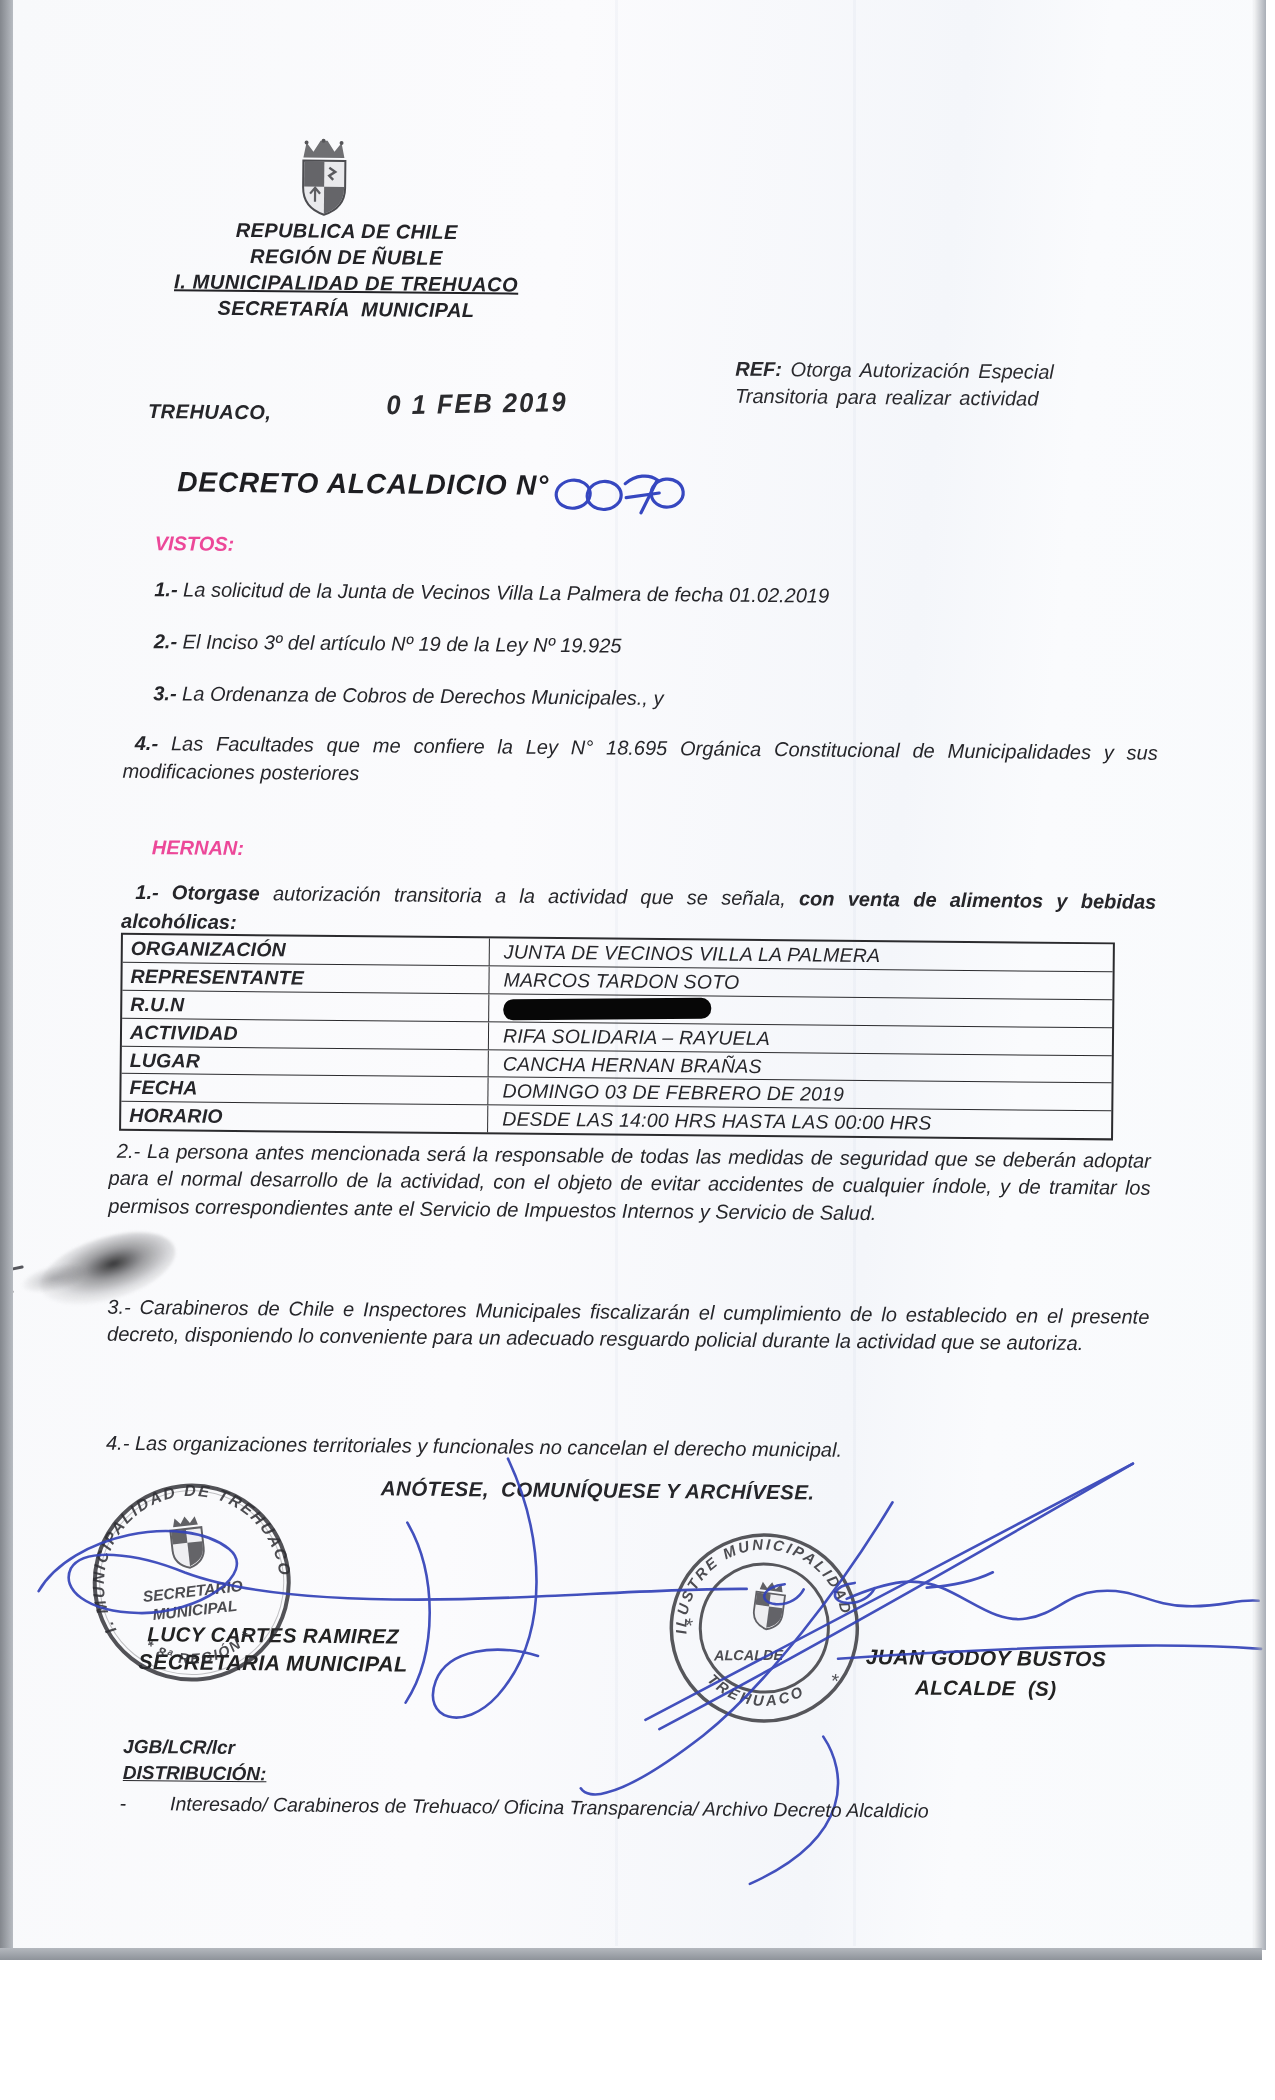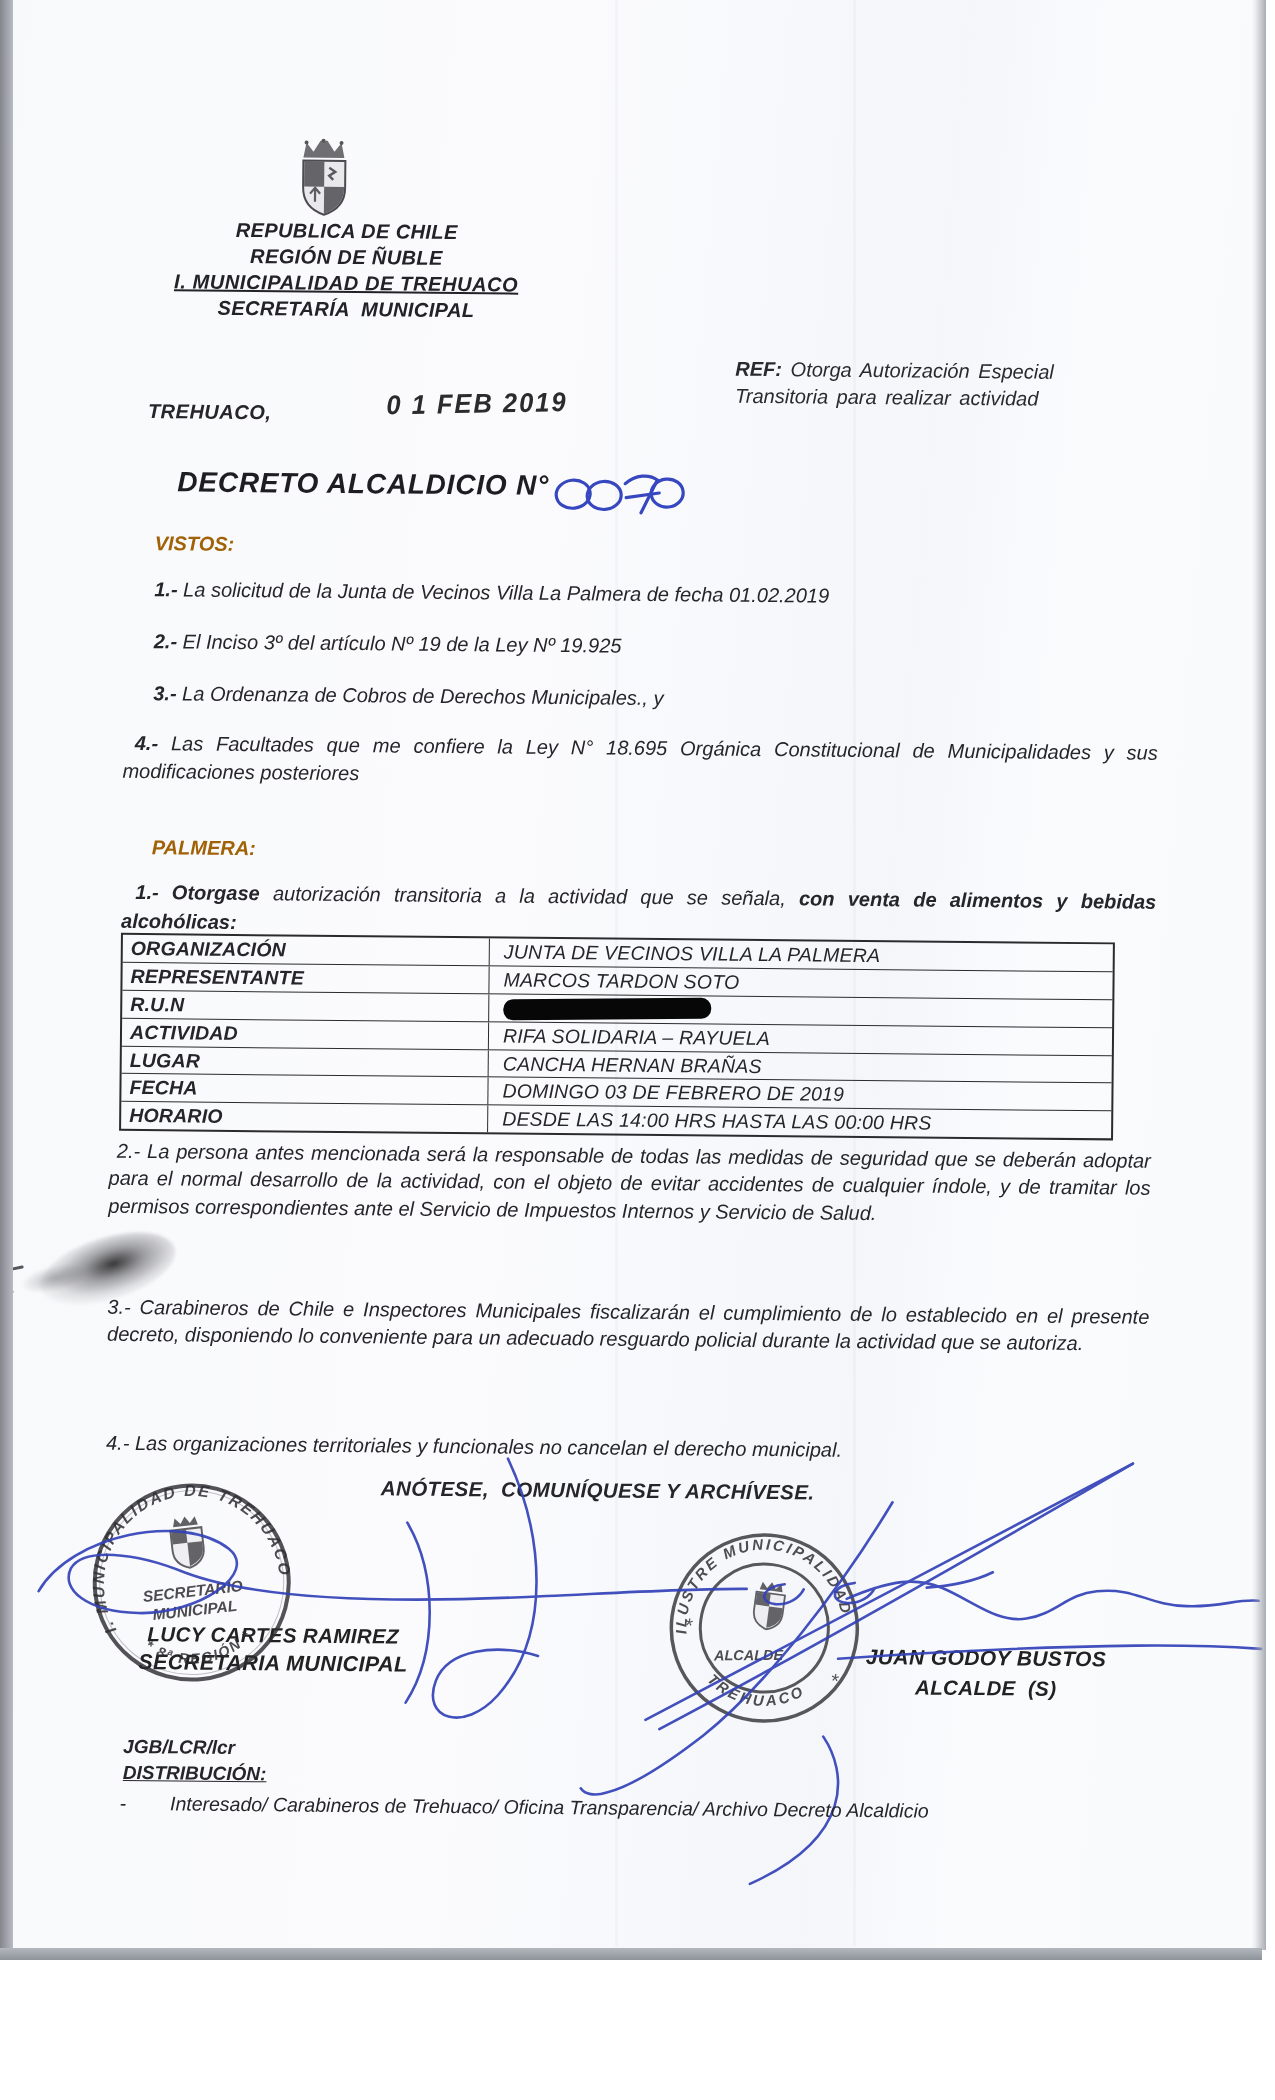--- a/index.html
+++ b/index.html
@@ -14,21 +14,21 @@
   .streak{position:absolute;top:0;height:1946px;width:3px;background:rgba(130,145,185,.06);}
   .content{position:absolute;left:0;top:0;width:1275px;height:2100px;transform:rotate(.55deg);transform-origin:140px 200px;}
   .b{font-weight:bold;}
   .pw{white-space:pre-wrap;}
   .hdr{left:132px;top:216px;width:430px;text-align:center;font-weight:bold;font-size:20px;line-height:26px;color:#232327;letter-spacing:.4px;}
   .hdr .muni{text-decoration:underline;letter-spacing:.6px;}
   .ref{left:737px;top:350px;width:378px;font-size:20px;line-height:27px;color:#2a2a2e;word-spacing:3px;}
   .dateline-city{left:150px;top:400px;font-weight:bold;font-size:20px;letter-spacing:.5px;}
   .date-stamp{left:388px;top:388px;font-weight:bold;font-size:27px;letter-spacing:2px;color:#2b2b2e;transform:rotate(-1.6deg) scaleX(.95);transform-origin:left top;}
   .decree-title{left:180px;top:466px;font-weight:bold;font-size:28px;letter-spacing:.8px;color:#1e1e22;}
-  .sect{font-weight:bold;font-size:20px;color:#a16207;}
+  .sect{font-weight:bold;font-size:20px;color:#ec4899;}
   .item{font-size:20px;width:1004px;line-height:28px;}
   .item .num{font-weight:bold;}
   .par{font-size:20px;line-height:27.4px;width:1042px;text-align:justify;}
   .closing{left:160px;top:1474px;width:900px;text-align:center;font-weight:bold;font-size:20.5px;letter-spacing:.4px;}
   .tbl{left:128px;top:933px;width:990px;border:2px solid #2b2b2e;}
   .trow{display:flex;height:26.9px;border-top:1.4px solid #2b2b2e;align-items:center;}
   .trow:first-child{border-top:none;}
   .tlabel{width:358px;border-right:1.6px solid #2b2b2e;font-weight:bold;font-size:19.5px;padding-left:8px;letter-spacing:.2px;height:100%;display:flex;align-items:center;}
   .tvalue{flex:1;font-size:19.5px;padding-left:14px;letter-spacing:.2px;display:flex;align-items:center;height:100%;}
   .redaction{width:208px;height:21px;background:#070707;border-radius:10px;transform:rotate(-1deg);}
@@ -105,21 +105,21 @@
     </div>
     <div class="abs item" style="left:158px;top:679px;">
       <span class="num">3.-</span>
       <span>La Ordenanza de  Cobros de Derechos Municipales., y</span>
     </div>
     <div class="abs item" style="left:128px;top:729px;width:1035px;text-align:justify;text-indent:12px;">
       <span class="num">4.-</span>
       <span>Las Facultades que me confiere la Ley N° 18.695 Orgánica Constitucional de Municipalidades y sus modificaciones posteriores</span>
     </div>
 
-    <div class="abs sect" style="left:158px;top:836px;">PALMERA:</div>
+    <div class="abs sect" style="left:158px;top:836px;">HERNAN:</div>
 
     <div class="abs par" style="left:128px;top:878px;width:1035px;text-indent:14px;line-height:29px;">
       <span class="b">1.- Otorgase</span><span> autorización transitoria a la actividad que se señala, </span><span class="b">con venta de alimentos y bebidas alcohólicas:</span>
     </div>
 
     <div class="abs tbl">
       <div class="trow">
         <div class="tlabel">ORGANIZACIÓN</div>
         <div class="tvalue">JUNTA DE VECINOS VILLA LA PALMERA</div>
       </div>

